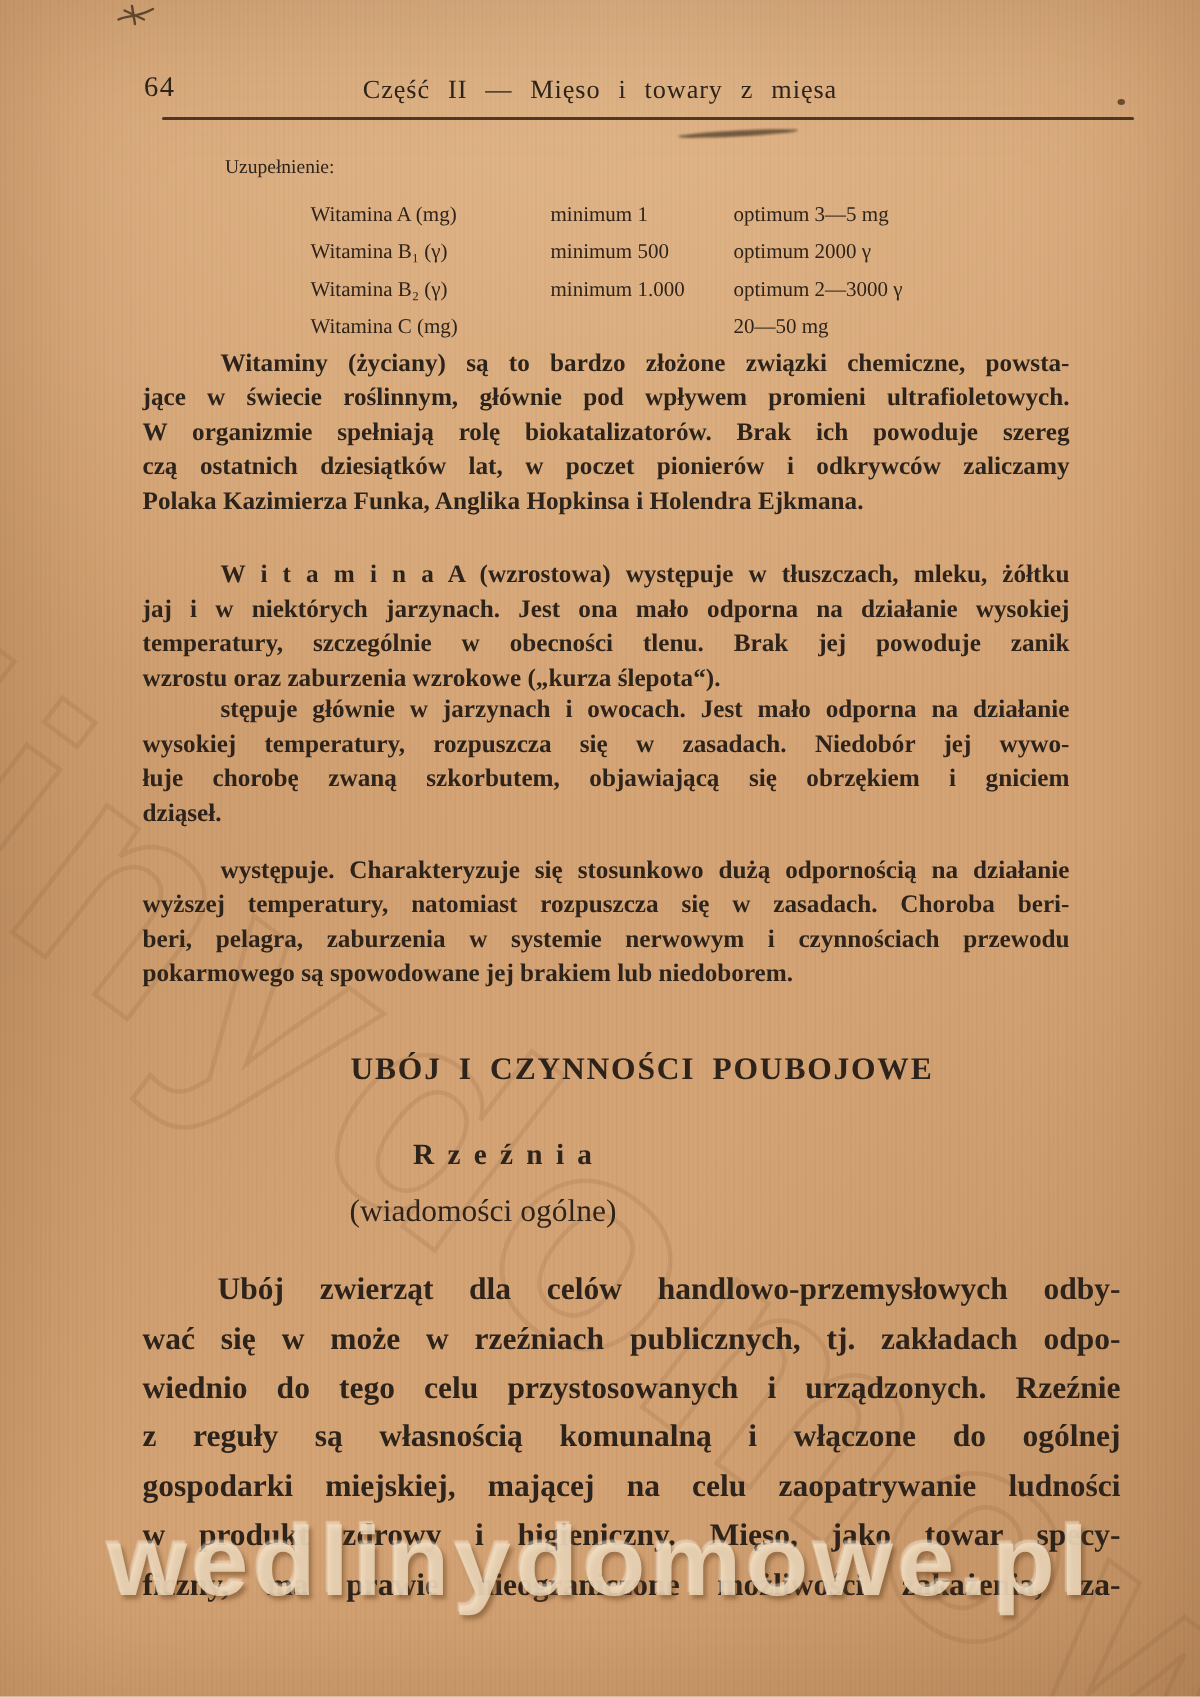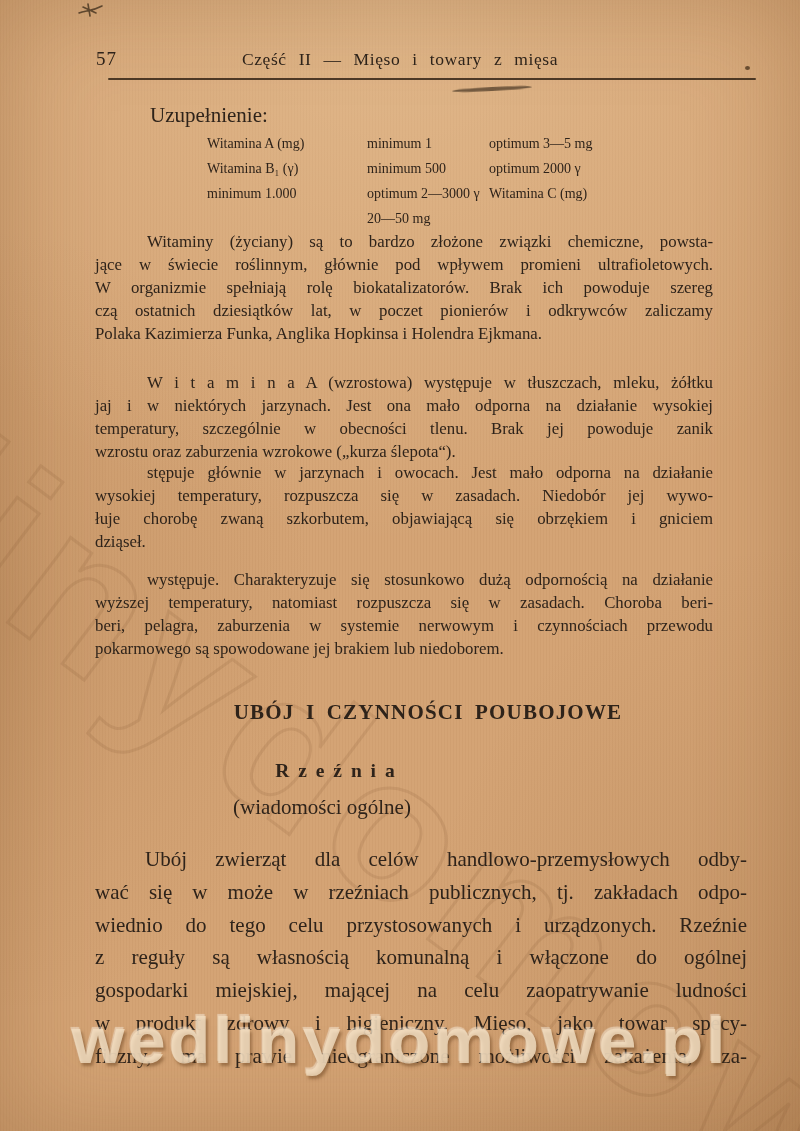--- a/index.html
+++ b/index.html
@@ -30,29 +30,29 @@
     left:0; top:49px; width:800px; text-align:center;
     font-size:17.5px; letter-spacing:0.6px; word-spacing:7px;
   }
   .hrule { left:108px; top:78px; width:648px; height:2px; background:rgba(52,37,21,0.85); border-radius:1px; }
   .rule-dot { left:745px; top:66px; width:5px; height:4px; border-radius:50%; background:rgba(60,40,20,0.7); }
   .smudge {
     left:452px; top:87px; width:80px; height:4px; border-radius:50%;
     background:rgba(45,32,18,0.6); transform:rotate(-3deg); filter:blur(0.6px);
   }
   .ink-mark { left:76px; top:1px; }
-  .supp-label { left:150px; top:103px; font-size:21px; }
+  .supp-label { left:150px; top:103px; font-size:13px; }
   .vit-grid {
     left:207px; top:131px; width:408px;
     display:grid; grid-template-columns:160px 122px 1fr;
     font-size:14px; line-height:25px;
   }
   .vit-grid .c3 { text-align:left; }
   .para { left:95px; width:618px; font-size:16.8px; line-height:23px; }
-  .para .tline { text-align:justify; text-align-last:justify; }
+  .para .tline { text-align:justify; text-align-last:justify;font-weight:bold; }
   .para .tline:first-child { text-indent:52px; }
   .para .tline:last-child { text-align-last:left; }
   .para.cont .tline:last-child { text-align-last:justify; }
   .p1 { top:230px; } .p2 { top:371px; } .p3 { top:461px; } .p4 { top:568px; }
   .sec-heading {
     left:0; top:700px; width:800px; text-align:center;
     font-weight:bold; font-size:21px; letter-spacing:1.2px; word-spacing:5px;margin-left:28px;
   }
   .sec-sub {
     left:0; top:760px; width:672px; text-align:center;
@@ -76,37 +76,38 @@
 
 <div class="page">
 
   <div class="diag-wm">wedlinydomowe.pl</div>
 
   <div class="content">
     <svg class="abs ink-mark" width="30" height="18" viewBox="0 0 30 18">
       <path d="M3,12 C9,9 15,11 26,5 M12,3 L14,15 M7,6 L20,12" stroke="rgba(58,42,24,0.75)" stroke-width="1.6" fill="none" stroke-linecap="round"></path>
     </svg>
 
-    <div class="abs pageno">57</div>
+    <div class="abs pageno">64</div>
     <div class="abs htitle">Część II — Mięso i towary z mięsa</div>
     <div class="abs hrule"></div>
     <div class="abs rule-dot"></div>
     <div class="abs smudge"></div>
 
     <div class="abs supp-label">Uzupełnienie:</div>
 
     <div class="abs vit-grid">
       <div class="c1">Witamina A (mg)</div>
       <div class="c2">minimum 1</div>
       <div class="c3">optimum 3—5 mg</div>
 
       <div class="c1">Witamina B₁ (γ)</div>
       <div class="c2">minimum 500</div>
       <div class="c3">optimum 2000 γ</div>
 
+      <div class="c1">Witamina B₂ (γ)</div>
       <div class="c2">minimum 1.000</div>
       <div class="c3">optimum 2—3000 γ</div>
 
       <div class="c1">Witamina C (mg)</div>
       <div class="c2"></div>
       <div class="c3">20—50 mg</div>
     </div>
 
     <div class="abs para p1">
         <div class="tline">Witaminy (życiany) są to bardzo złożone związki chemiczne, powsta-</div>

